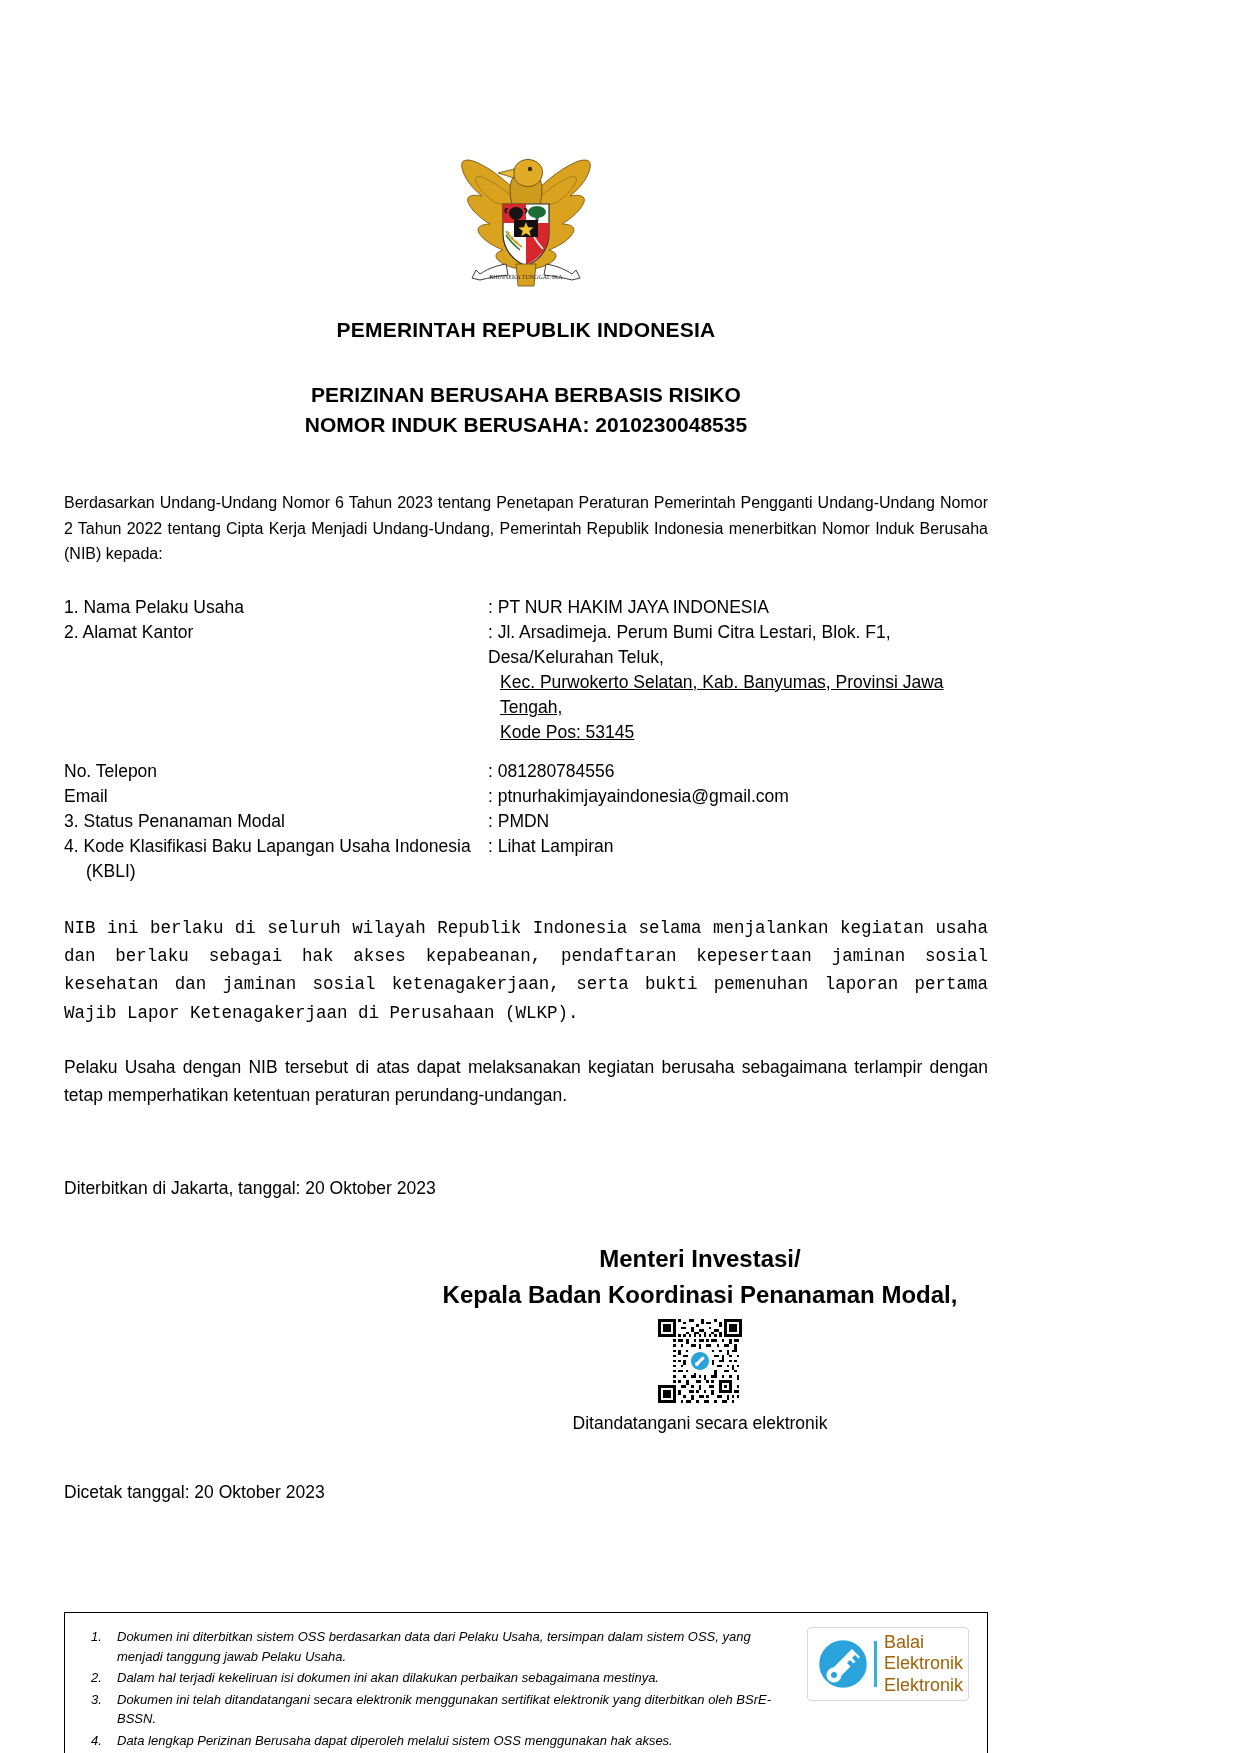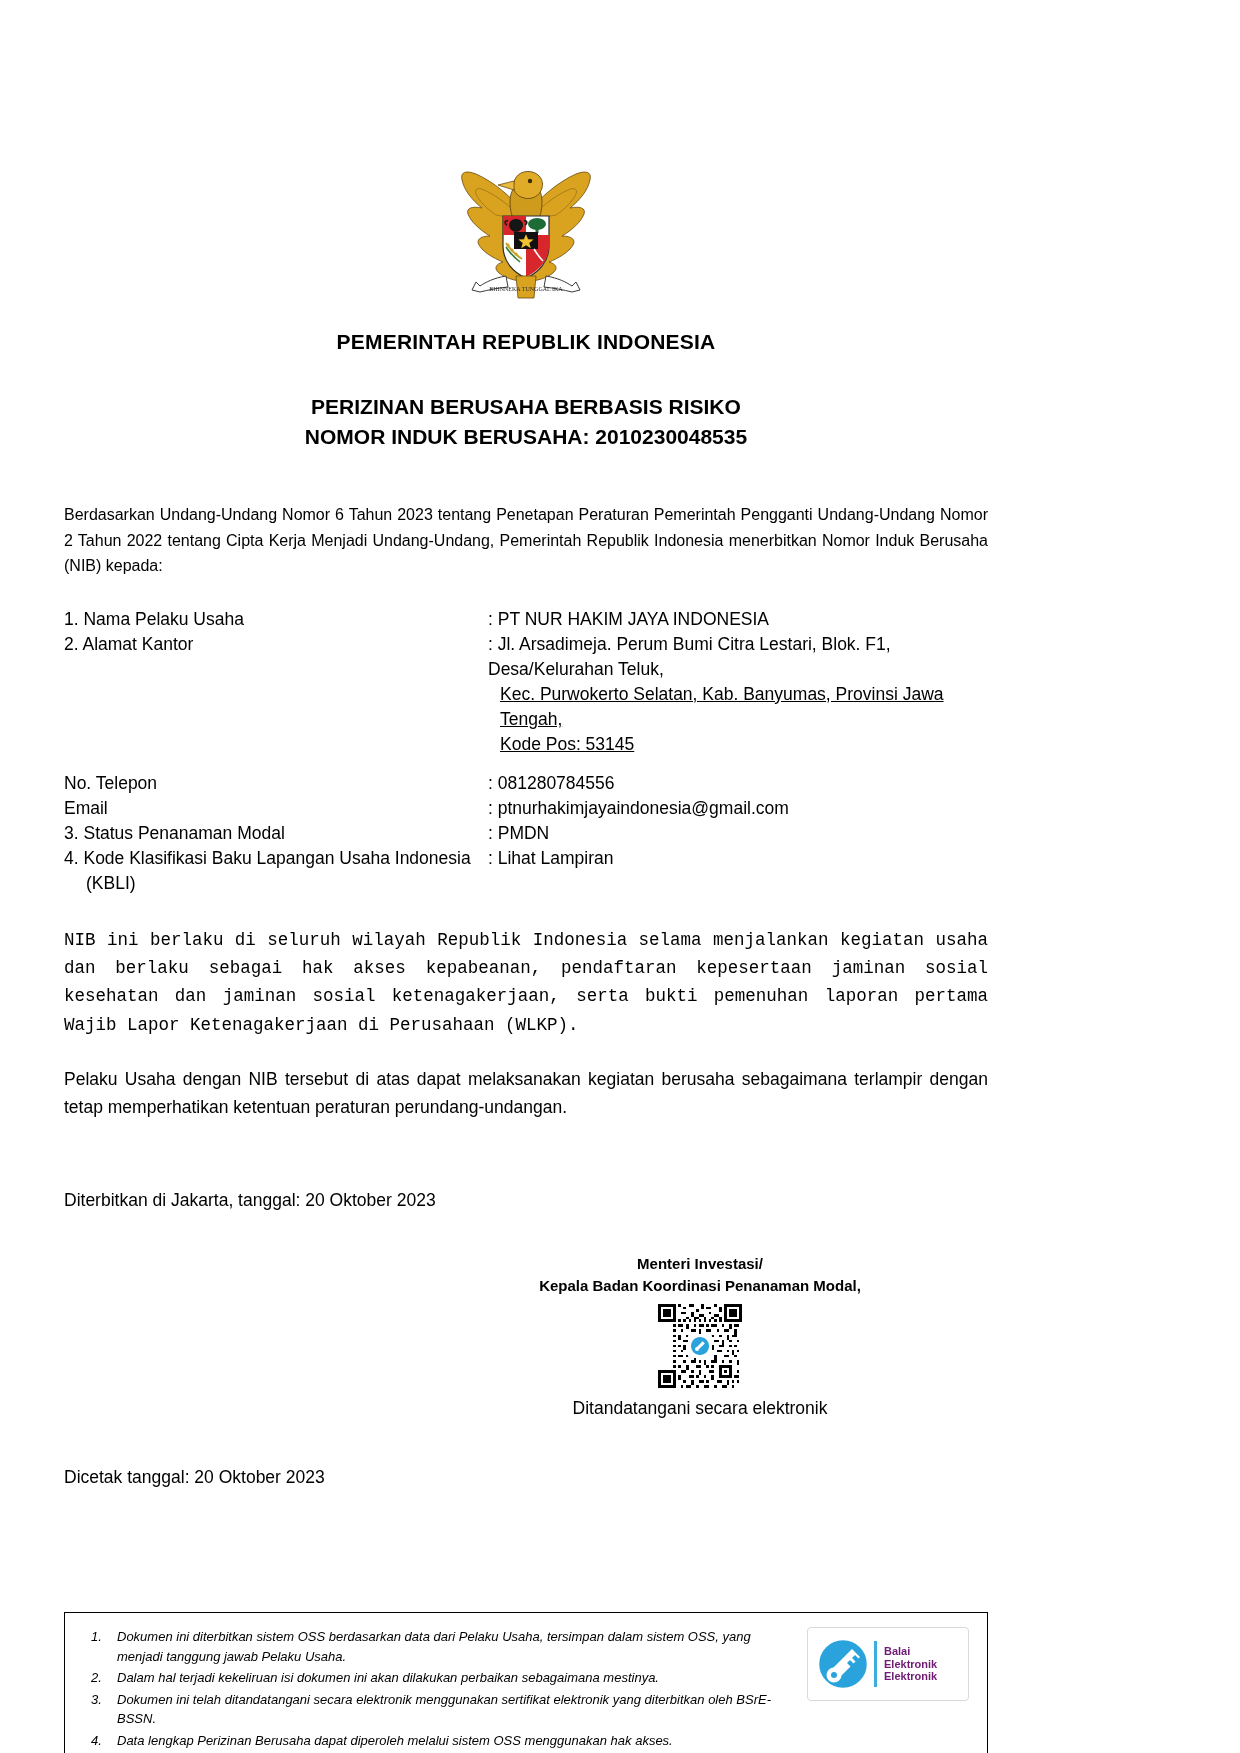--- a/index.html
+++ b/index.html
@@ -13,21 +13,21 @@
     position: relative;
     font-family: "Liberation Sans", sans-serif;
     color: #000000;
     -webkit-font-smoothing: antialiased;
   }
   .page {
     position: relative;
     width: 1052px;
     height: 1753px;
     box-sizing: border-box;
-    padding: 12px 64px;
+    padding: 0 64px;
   }
 
   
   .emblem-wrap {
     padding-top: 138px;
     display: flex;
     justify-content: center;
   }
   .emblem {
     width: 160px;
@@ -94,21 +94,21 @@
     font-size: 17.5px;
   }
   .sign-block {
     margin-top: 42px;
     text-align: center;
     width: 560px;
     margin-left: auto;
     margin-right: 8px;
   }
   .sign-title {
-    font-size: 15px;
+    font-size: 24px;
     font-weight: bold;
     line-height: 1.5;
   }
   .qr-wrap {
     margin-top: 6px;
     display: flex;
     justify-content: center;
   }
   .qr {
     width: 84px;
@@ -188,23 +188,23 @@
   }
   .bsre-mark { width: 58px; height: 58px; flex: 0 0 auto; }
   .bsre-divider {
     width: 3px;
     height: 46px;
     background: #3aaede;
     margin: 0 7px 0 2px;
     flex: 0 0 auto;
   }
   .bsre-text {
-    font-size: 11px;
-    font-weight: bold;
-    color: #701a75;
+    font-size: 18px;
+    font-weight: normal;
+    color: #a16207;
     line-height: 1.18;
   }
   .bsre-text span { display: block; }
 </style>
 </head>
 <body>
 
 <div class="page">
 
   <div class="emblem-wrap">

